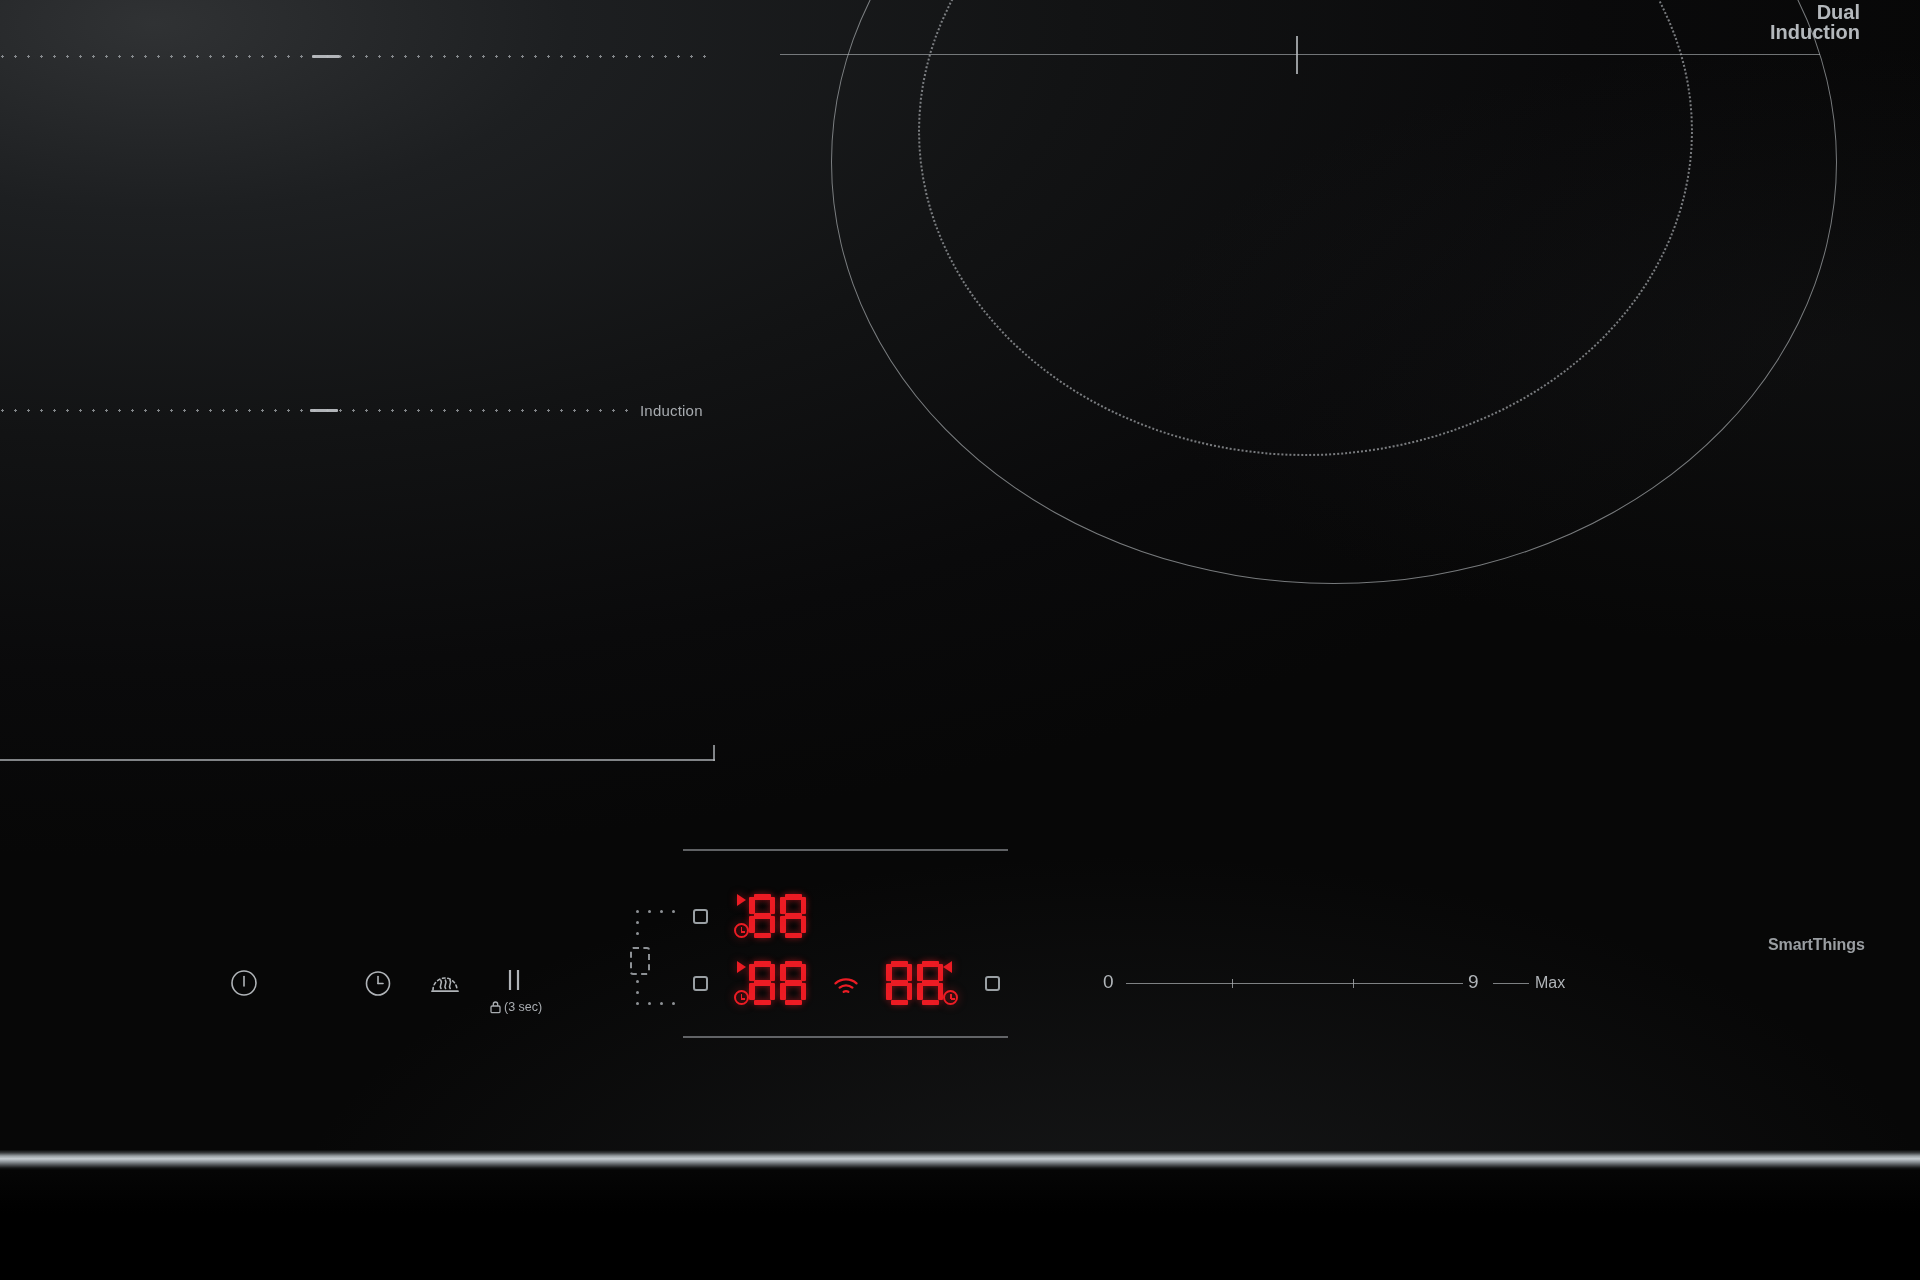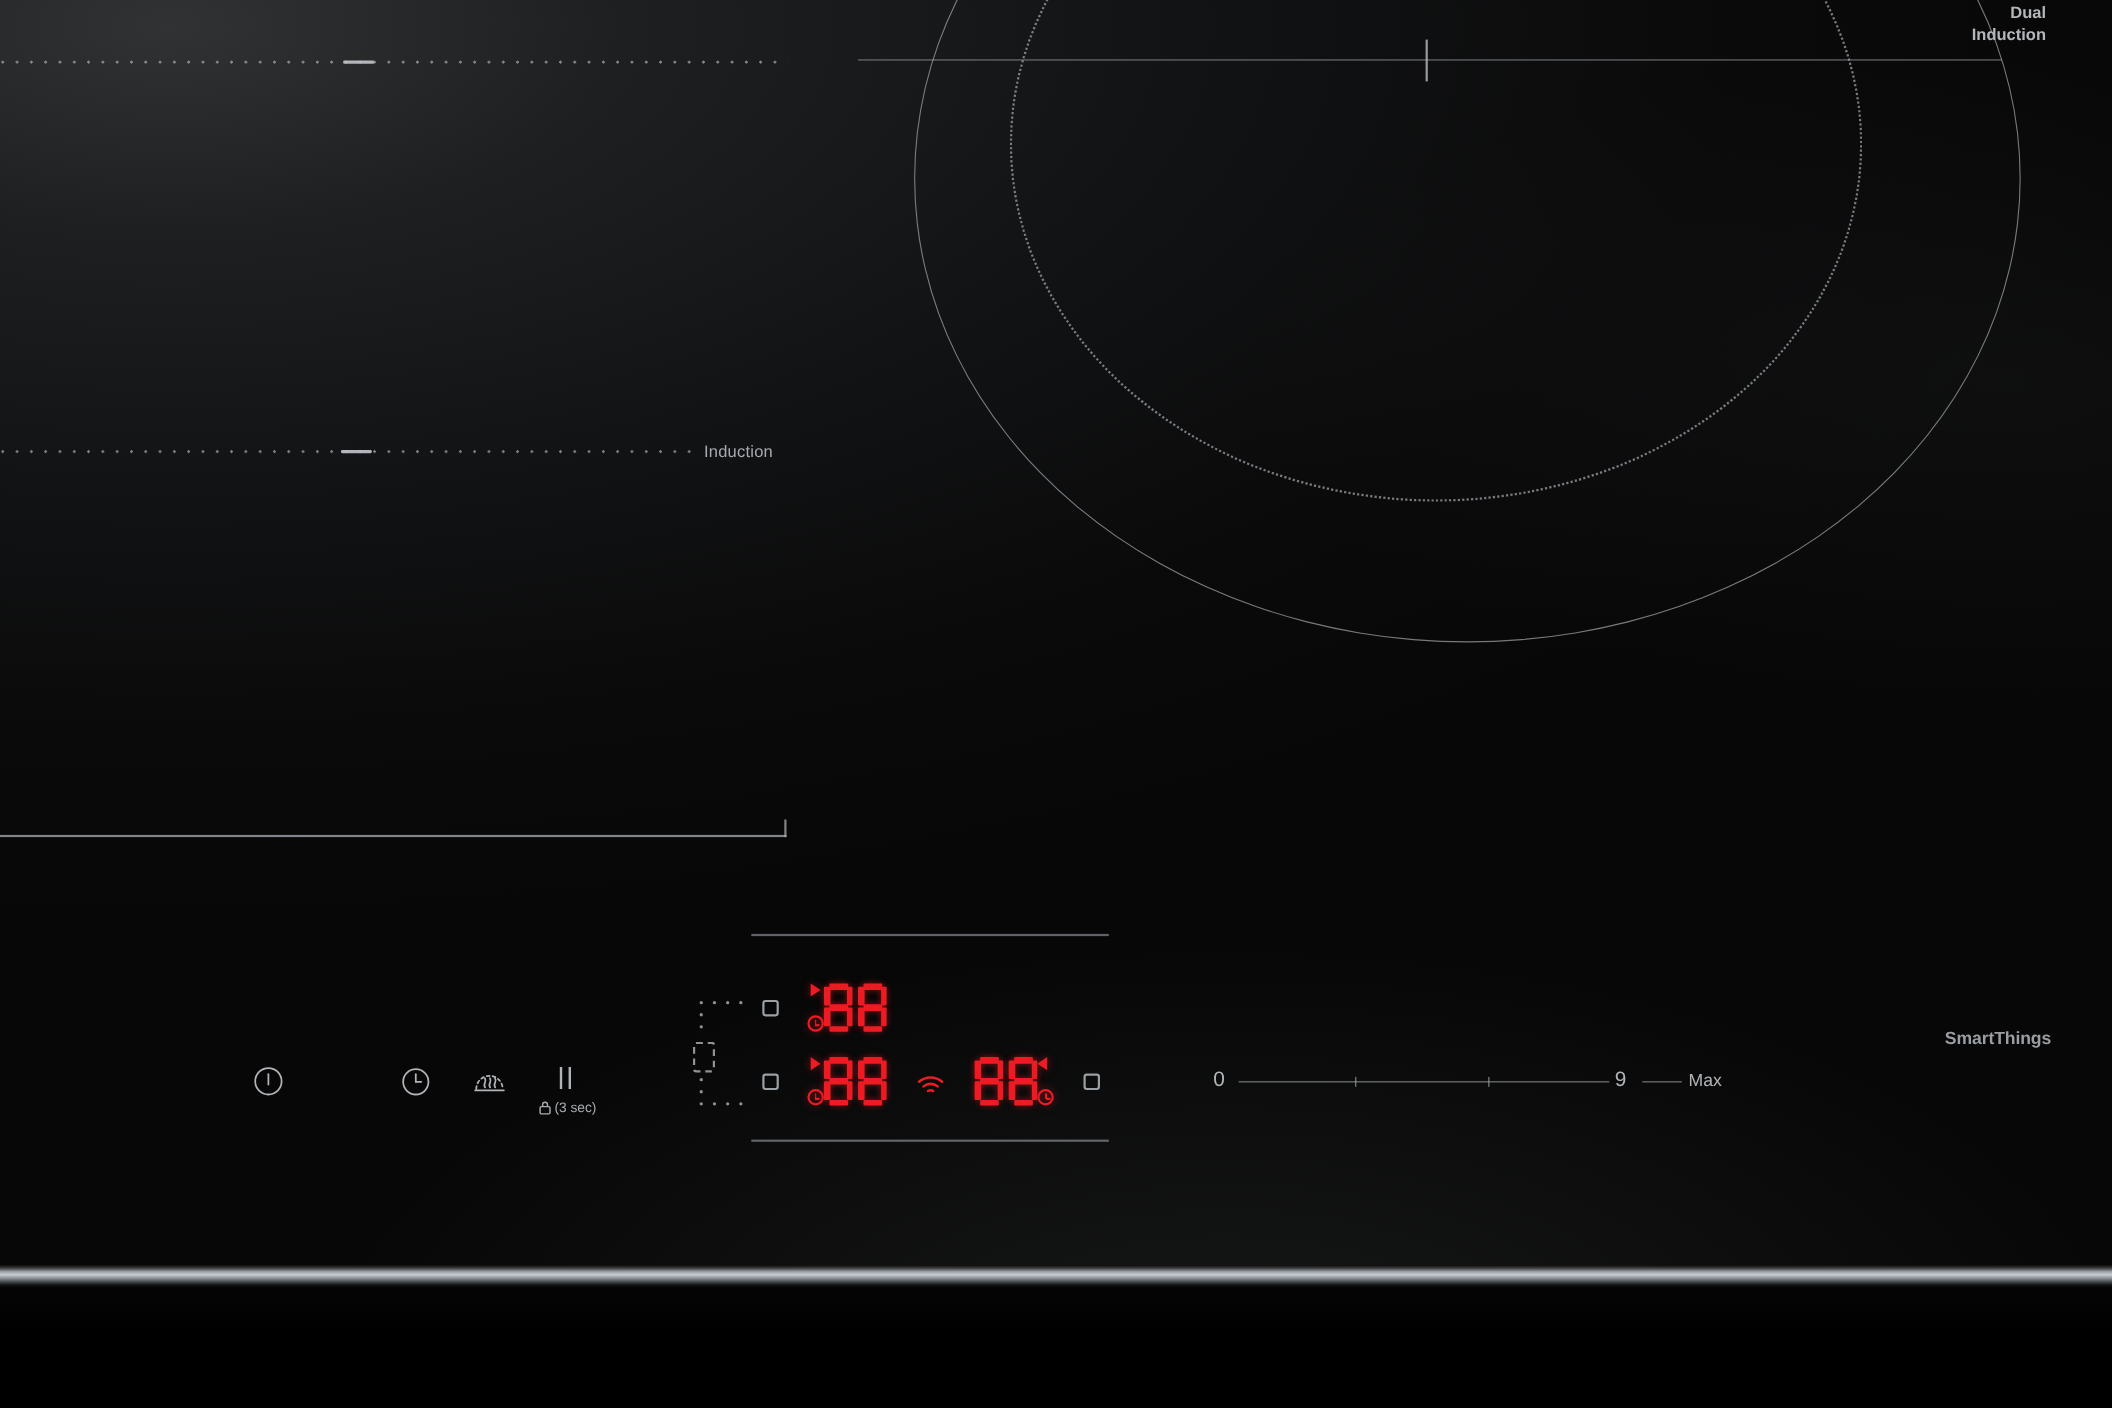--- a/index.html
+++ b/index.html
@@ -79,21 +79,21 @@
   .lbl{
     position:absolute;
     color:#a7abaf;
     font-size:15px;
     letter-spacing:.2px;
     white-space:nowrap;
   }
   .lbl-dual{
     position:absolute;
     color:#b4b8bc;
-    font-size:15px;
+    font-size:20px;
     font-weight:700;
     line-height:20px;
     text-align:right;
     white-space:pre-line;
   }
   .lbl-brand{
     position:absolute;
     color:#9a9ea2;
     font-size:16px;
     font-weight:600;

